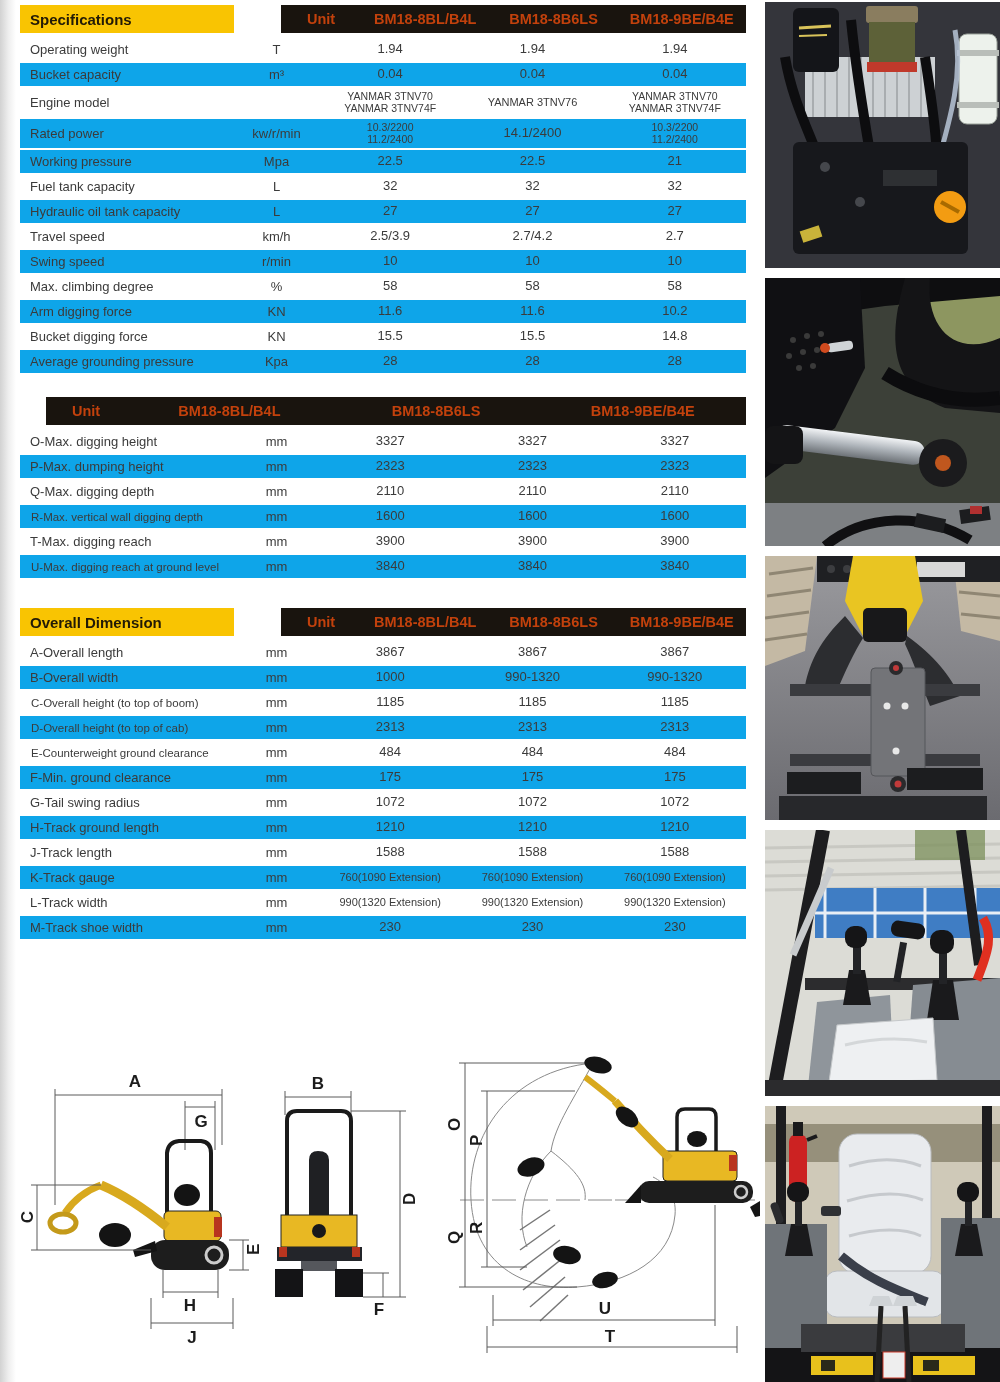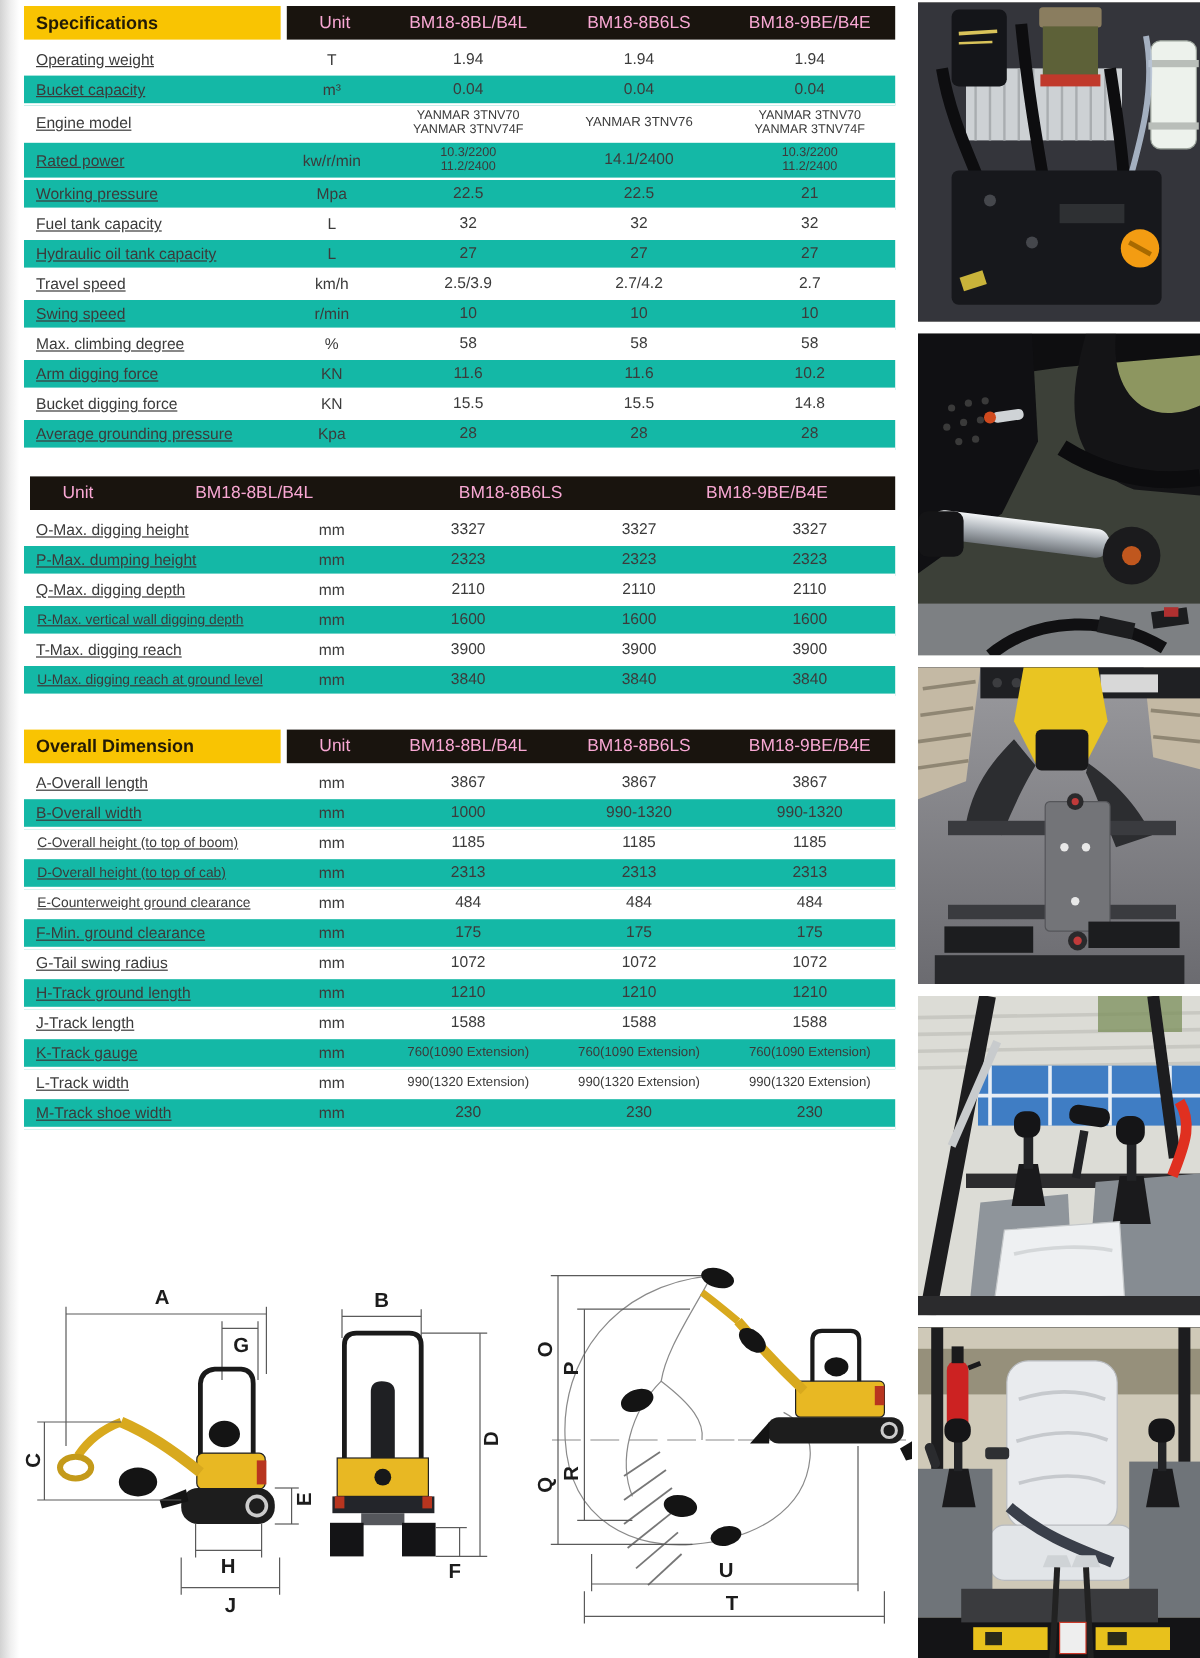--- a/index.html
+++ b/index.html
@@ -6,33 +6,33 @@
   body{width:1000px;height:1382px;position:relative;background:#ffffff;
        font-family:"Liberation Sans",sans-serif;overflow:hidden;}
   .edge-shadow{position:absolute;left:0;top:0;width:16px;height:100%;
        background:linear-gradient(90deg,#d2d2d2,#efefef 55%,#ffffff);}
 
   
   .tables-col{position:absolute;left:20px;top:5px;width:726px;}
   .spec-table{width:726px;}
   .spec-table.mt1{margin-top:22px;}
   .spec-table.mt2{margin-top:28px;}
-  .t-head{display:flex;height:28px;margin-bottom:5px;}
+  .t-head{display:flex;height:28px;margin-bottom:5px;gap:21px;}
   .t-title{width:214px;background:#f9c402;color:#221a06;font-weight:bold;
        font-size:15px;display:flex;align-items:center;padding-left:10px;box-sizing:border-box;}
   .t-gap{width:5px;background:#fff;}
-  .t-cols{flex:1;background:#19140e;color:#f9a8d4;font-weight:normal;display:flex;align-items:center;}
+  .t-cols{flex:1;background:#19140e;color:#c2410c;font-weight:bold;display:flex;align-items:center;}
   .t-col{font-size:14.5px;text-align:center;}
   .t-col-unit{width:80px;}
   .t-col-model{flex:1;}
   .t-row{display:flex;align-items:center;height:25px;border-bottom:2px solid #fff;
        box-sizing:border-box;color:#3b3b3b;font-size:13px;}
-  .t-row.gray{background:#14b8a6;}
+  .t-row.gray{background:#0ea5e9;}
   .t-row.tall{height:31px;}
-  .c-label{width:214px;padding-left:10px;box-sizing:border-box;text-decoration:underline;}
+  .c-label{width:214px;padding-left:10px;box-sizing:border-box;}
   .c-label.small{font-size:11.5px;padding-left:11px;}
   .c-unit{width:85px;text-align:center;}
   .c-val{flex:1;text-align:center;white-space:pre-line;line-height:1.12;}
   .c-val.small{font-size:10.5px;}
   .c-val.mid{font-size:11px;}
 
   
   .photo{position:absolute;left:765px;width:235px;margin:0;overflow:hidden;background:#222;}
   .photo svg{display:block;}
   #photo1{top:2px;height:266px;}

